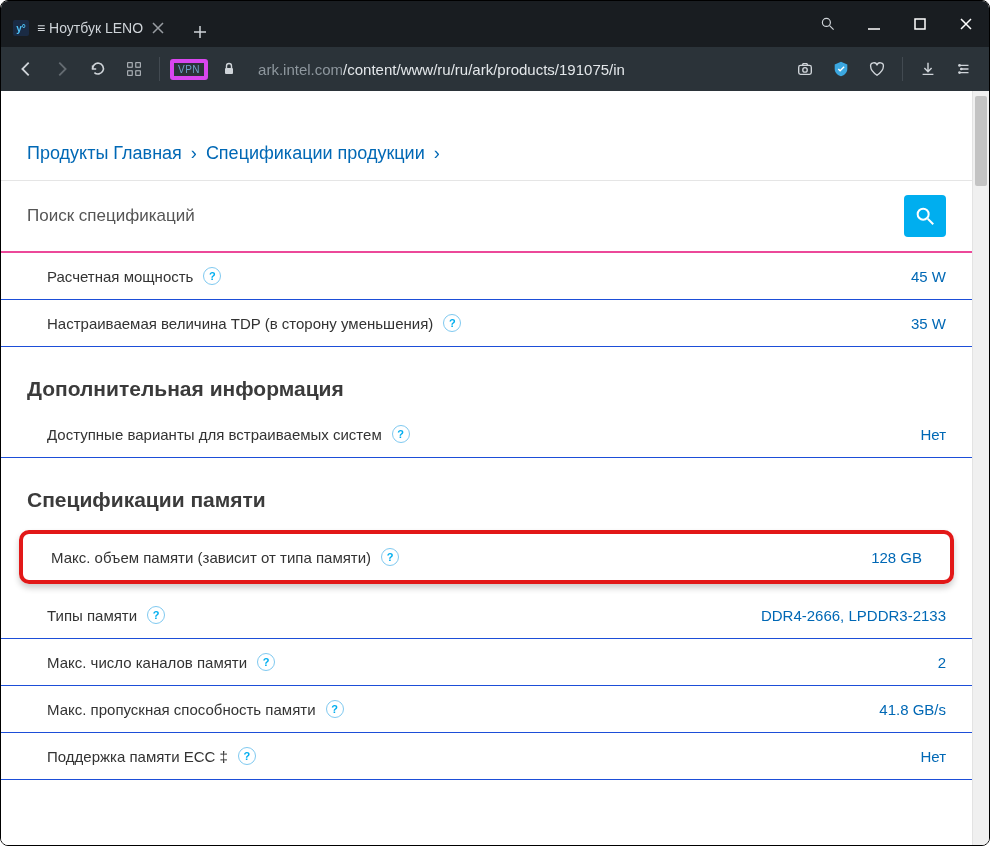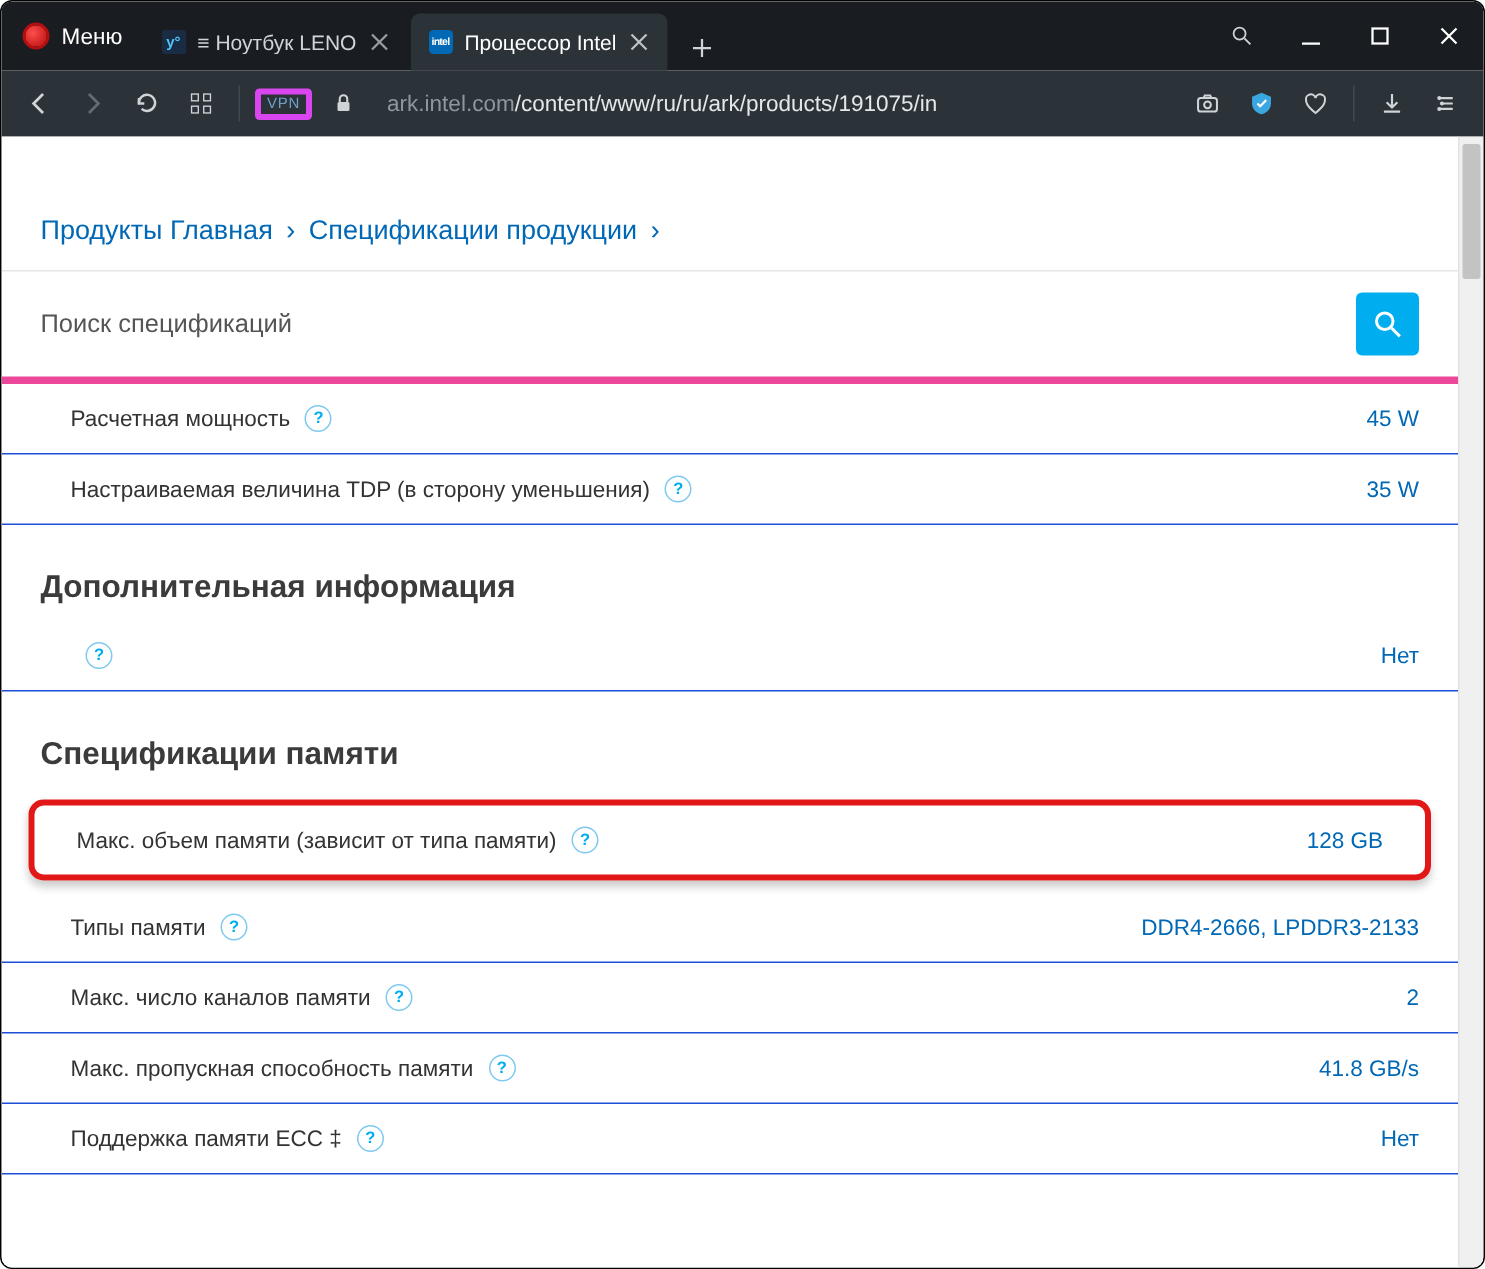--- a/index.html
+++ b/index.html
@@ -38,21 +38,21 @@
 
 .content-wrap { height: calc(846px - 46px - 44px); overflow: hidden; position: relative; display: flex; }
 .content { flex: 1; overflow-y: auto; padding: 0; background: #fff; }
 .scrollbar-track { width: 17px; background: #f0f0f0; border-left: 1px solid #e3e3e3; position: relative; }
 .scrollbar-thumb { position: absolute; left: 2px; right: 2px; top: 5px; height: 90px; background: #c3c3c3; border-radius: 2px; }
 
 .breadcrumb { padding: 20px 26px 16px; font-size: 18px; margin-top: 32px; }
 .breadcrumb a { color: #0068b5; text-decoration: none; cursor: pointer; }
 .breadcrumb .sep { color: #0068b5; padding: 0 4px; }
 
-.searchbar { display: flex; align-items: center; padding: 14px 26px; border-top: 1px solid #e5e5e5; border-bottom: 5px solid #ec4899; }
+.searchbar { display: flex; align-items: center; padding: 14px 26px; border-top: 1px solid #e5e5e5; border-bottom: 2px solid #ec4899; }
 .searchbar .placeholder { flex: 1; font-size: 17px; color: #555; }
 .search-btn { width: 42px; height: 42px; background: #00aeef; border-radius: 4px; display: flex; align-items: center; justify-content: center; cursor: pointer; }
 .search-btn svg { width: 22px; height: 22px; stroke: #fff; }
 
 .spec-row { display: flex; align-items: center; padding: 14px 26px 14px 46px; border-bottom: 1px solid #1d4ed8; font-size: 15px; }
 .spec-label { color: #333; }
 .help-icon { display: inline-flex; width: 18px; height: 18px; border: 1px solid #7fc9f0; color: #00aeef; border-radius: 50%; align-items: center; justify-content: center; font-size: 11px; font-weight: 700; margin-left: 10px; cursor: pointer; }
 .spec-value { margin-left: auto; color: #0068b5; font-size: 15px; }
 
 .section-title { padding: 30px 26px 10px; font-size: 21px; font-weight: 600; color: #3b3b3b; }
@@ -62,35 +62,24 @@
 
 
 .fav-orange { background: radial-gradient(circle at 35% 35%, #ffb347 0%, #ff8c00 70%); border-radius: 50%; }
 .fav-y { background: #1a2b44; border-radius: 2px; display: flex; align-items: center; justify-content: center; color: #4fc3f7; font-size: 10px; font-weight: 700; }
 .fav-intel { background: #0068b5; border-radius: 3px; display: flex; align-items: center; justify-content: center; color: #fff; font-size: 7px; font-weight: 700; letter-spacing: -.5px; }
 </style>
 </head>
 <body>
 
 <div class="titlebar">
-  <div class="menu-btn">
-    <span class="opera-icon"></span>
-    <span>Меню</span>
-  </div>
   <div class="tabs">
     <div class="tab">
       <span class="favicon fav-y">y°</span>
       <span class="label">≡ Ноутбук LENO</span>
-      <span class="tab-close"><svg viewBox="0 0 14 14">
-            <path d="M2 2 L12 12 M12 2 L2 12" stroke="currentColor" stroke-width="1.5"></path>
-          </svg></span>
-    </div>
-    <div class="tab active">
-      <span class="favicon fav-intel">intel</span>
-      <span class="label">Процессор Intel</span>
       <span class="tab-close"><svg viewBox="0 0 14 14">
             <path d="M2 2 L12 12 M12 2 L2 12" stroke="currentColor" stroke-width="1.5"></path>
           </svg></span>
     </div>
     <div class="newtab">
         <svg viewBox="0 0 16 16">
           <path d="M8 2 V14 M2 8 H14" stroke="currentColor" stroke-width="1.5"></path>
         </svg>
       </div>
   </div>
@@ -214,20 +203,21 @@
     <span class="spec-value">45 W</span>
   </div>
   <div class="spec-row">
     <span class="spec-label">Настраиваемая величина TDP (в сторону уменьшения)</span>
     <span class="help-icon">?</span>
     <span class="spec-value">35 W</span>
   </div>
 
   <div class="section-title">Дополнительная информация</div>
   <div class="spec-row">
+    <span class="spec-label">Доступные варианты для встраиваемых систем</span>
     <span class="help-icon">?</span>
     <span class="spec-value">Нет</span>
   </div>
 
   <div class="section-title">Спецификации памяти</div>
 
   <div class="highlight-row">
     <span class="spec-label">Макс. объем памяти (зависит от типа памяти)</span>
     <span class="help-icon">?</span>
     <span class="spec-value">128 GB</span>

